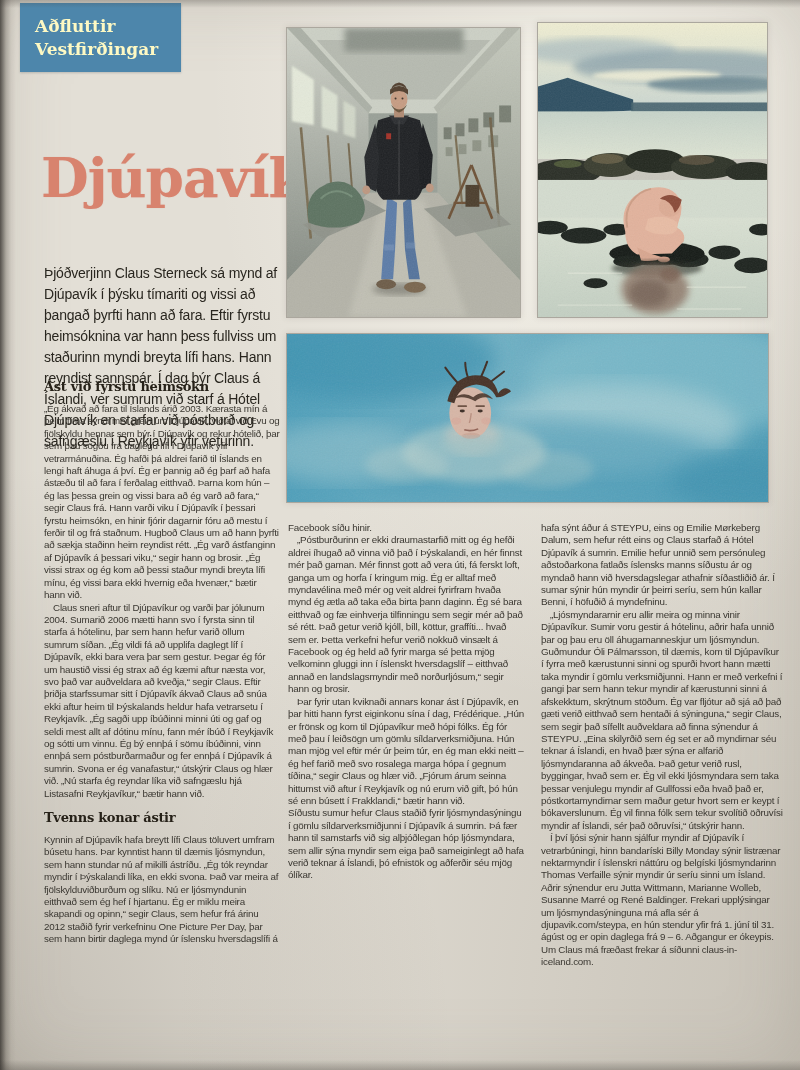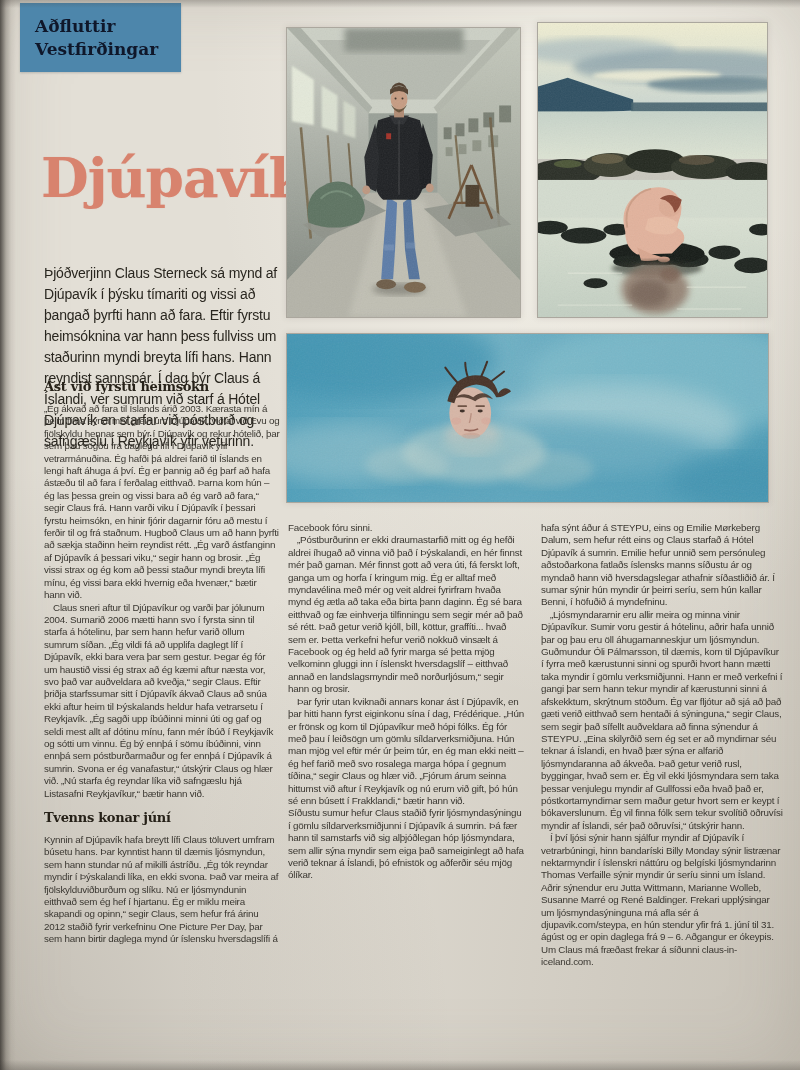--- a/index.html
+++ b/index.html
@@ -15,21 +15,21 @@
   }
   .edge-left{position:absolute;left:0;top:0;bottom:0;width:16px;pointer-events:none;
     background:linear-gradient(90deg, rgba(40,37,33,.75) 0px, rgba(90,85,77,.35) 6px, rgba(140,134,124,.15) 11px, rgba(140,134,124,0) 16px);}
   .edge-top{position:absolute;left:0;top:0;right:0;height:8px;pointer-events:none;
     background:linear-gradient(180deg, rgba(70,66,60,.30), rgba(70,66,60,0));}
   .edge-bottom{position:absolute;left:0;bottom:0;right:0;height:10px;pointer-events:none;
     background:linear-gradient(0deg, rgba(60,56,50,.30), rgba(60,56,50,0));}
 
   .kicker{
     position:absolute;left:20px;top:3px;width:161px;height:69px;box-sizing:border-box;
-    background:#4d86ab;color:#0f172a;padding:12px 0 0 15px;
+    background:#4d86ab;color:#fef9c3;padding:12px 0 0 15px;
     font-family:"DejaVu Serif","Liberation Serif",serif;font-weight:bold;
     font-size:17px;line-height:23px;letter-spacing:0;
     box-shadow:0 1px 2px rgba(60,70,80,.25);
   }
   .headline{
     position:absolute;left:41px;top:143px;margin:0;
     font-family:"DejaVu Serif","Liberation Serif",serif;font-weight:bold;
     color:#d8836e;font-size:55px;line-height:70px;letter-spacing:-1px;
     text-shadow:0 0 1px rgba(216,131,110,.4);
   }
@@ -320,26 +320,26 @@
       </g>
       <ellipse cx="186" cy="114" rx="36" ry="9" fill="#9fc3c6" opacity=".65" filter="url(#s-b1)"></ellipse>
       <rect width="483" height="170" filter="url(#s-g)" opacity=".09"></rect>
     </svg>
   </figure>
 
   <div class="col col1">
     <h2 class="subhead">Ást við fyrstu heimsókn</h2>
     <p>„Ég ákvað að fara til Íslands árið 2003. Kærasta mín á þeim tíma sýndi mér grein um Djúpavík, viðtal við Evu og fjölskyldu hennar sem býr í Djúpavík og rekur hótelið, þar sem þau sögðu frá daglegu lífi í Djúpavík yfir vetrarmánuðina. Ég hafði þá aldrei farið til Íslands en lengi haft áhuga á því. Ég er þannig að ég þarf að hafa ástæðu til að fara í ferðalag eitthvað. Þarna kom hún – ég las þessa grein og vissi bara að ég varð að fara,“ segir Claus frá. Hann varði viku í Djúpavík í þessari fyrstu heimsókn, en hinir fjórir dagarnir fóru að mestu í ferðir til og frá staðnum. Hugboð Claus um að hann þyrfti að sækja staðinn heim reyndist rétt. „Ég varð ástfanginn af Djúpavík á þessari viku,“ segir hann og brosir. „Ég vissi strax og ég kom að þessi staður myndi breyta lífi mínu, ég vissi bara ekki hvernig eða hvenær,“ bætir hann við.</p>
     <p class="indent">Claus sneri aftur til Djúpavíkur og varði þar jólunum 2004. Sumarið 2006 mætti hann svo í fyrsta sinn til starfa á hótelinu, þar sem hann hefur varið öllum sumrum síðan. „Ég vildi fá að upplifa daglegt líf í Djúpavík, ekki bara vera þar sem gestur. Þegar ég fór um haustið vissi ég strax að ég kæmi aftur næsta vor, svo það var auðveldara að kveðja,“ segir Claus. Eftir þriðja starfssumar sitt í Djúpavík ákvað Claus að snúa ekki aftur heim til Þýskalands heldur hafa vetrarsetu í Reykjavík. „Ég sagði upp íbúðinni minni úti og gaf og seldi mest allt af dótinu mínu, fann mér íbúð í Reykjavík og sótti um vinnu. Ég bý ennþá í sömu íbúðinni, vinn ennþá sem póstburðarmaður og fer ennþá í Djúpavík á sumrin. Svona er ég vanafastur,“ útskýrir Claus og hlær við. „Nú starfa ég reyndar líka við safngæslu hjá Listasafni Reykjavíkur,“ bætir hann við.</p>
-    <h2 class="subhead">Tvenns konar júní</h2>
+    <h2 class="subhead">Tvenns konar ástir</h2>
     <p>Kynnin af Djúpavík hafa breytt lífi Claus töluvert umfram búsetu hans. Þar kynntist hann til dæmis ljósmyndun, sem hann stundar nú af mikilli ástríðu. „Ég tók reyndar myndir í Þýskalandi líka, en ekki svona. Það var meira af fjölskylduviðburðum og slíku. Nú er ljósmyndunin eitthvað sem ég hef í hjartanu. Ég er miklu meira skapandi og opinn,“ segir Claus, sem hefur frá árinu 2012 staðið fyrir verkefninu One Picture Per Day, þar sem hann birtir daglega mynd úr íslensku hversdagslífi á</p>
   </div>
 
   <div class="col col2">
-    <p>Facebook fóru sinni.</p>
+    <p>Facebook síðu hinir.</p>
     <p class="indent">„Póstburðurinn er ekki draumastarfið mitt og ég hefði aldrei íhugað að vinna við það í Þýskalandi, en hér finnst mér það gaman. Mér finnst gott að vera úti, fá ferskt loft, ganga um og horfa í kringum mig. Ég er alltaf með myndavélina með mér og veit aldrei fyrirfram hvaða mynd ég ætla að taka eða birta þann daginn. Ég sé bara eitthvað og fæ einhverja tilfinningu sem segir mér að það sé rétt. Það getur verið kjóll, bíll, köttur, graffíti... hvað sem er. Þetta verkefni hefur verið nokkuð vinsælt á Facebook og ég held að fyrir marga sé þetta mjög velkominn gluggi inn í íslenskt hversdagslíf – eitthvað annað en landslagsmyndir með norðurljósum,“ segir hann og brosir.</p>
     <p class="indent">Þar fyrir utan kviknaði annars konar ást í Djúpavík, en þar hitti hann fyrst eiginkonu sína í dag, Frédérique. „Hún er frönsk og kom til Djúpavíkur með hópi fólks. Ég fór með þau í leiðsögn um gömlu síldarverksmiðjuna. Hún man mjög vel eftir mér úr þeim túr, en ég man ekki neitt – ég hef farið með svo rosalega marga hópa í gegnum tíðina,“ segir Claus og hlær við. „Fjórum árum seinna hittumst við aftur í Reykjavík og nú erum við gift, þó hún sé enn búsett í Frakklandi,“ bætir hann við.</p>
     <p>Síðustu sumur hefur Claus staðið fyrir ljósmyndasýningu í gömlu síldarverksmiðjunni í Djúpavík á sumrin. Þá fær hann til samstarfs við sig alþjóðlegan hóp ljósmyndara, sem allir sýna myndir sem eiga það sameiginlegt að hafa verið teknar á Íslandi, þó efnistök og aðferðir séu mjög ólíkar.</p>
   </div>
 
   <div class="col col3">
     <p>hafa sýnt áður á STEYPU, eins og Emilie Mørkeberg Dalum, sem hefur rétt eins og Claus starfað á Hótel Djúpavík á sumrin. Emilie hefur unnið sem persónuleg aðstoðarkona fatlaðs íslensks manns síðustu ár og myndað hann við hversdagslegar athafnir síðastliðið ár. Í sumar sýnir hún myndir úr þeirri seríu, sem hún kallar Benni, í höfuðið á myndefninu.</p>
     <p class="indent">„Ljósmyndararnir eru allir meira og minna vinir Djúpavíkur. Sumir voru gestir á hótelinu, aðrir hafa unnið þar og þau eru öll áhugamanneskjur um ljósmyndun. Guðmundur Óli Pálmarsson, til dæmis, kom til Djúpavíkur í fyrra með kærustunni sinni og spurði hvort hann mætti taka myndir í gömlu verksmiðjunni. Hann er með verkefni í gangi þar sem hann tekur myndir af kærustunni sinni á afskekktum, skrýtnum stöðum. Ég var fljótur að sjá að það gæti verið eitthvað sem hentaði á sýninguna,“ segir Claus, sem segir það sífellt auðveldara að finna sýnendur á STEYPU. „Eina skilyrðið sem ég set er að myndirnar séu teknar á Íslandi, en hvað þær sýna er alfarið ljósmyndaranna að ákveða. Það getur verið rusl, byggingar, hvað sem er. Ég vil ekki ljósmyndara sem taka þessar venjulegu myndir af Gullfossi eða hvað það er, póstkortamyndirnar sem maður getur hvort sem er keypt í bókaverslunum. Ég vil finna fólk sem tekur svolítið öðruvísi myndir af Íslandi, sér það öðruvísi,“ útskýrir hann.</p>
     <p class="indent">Í því ljósi sýnir hann sjálfur myndir af Djúpavík í vetrarbúningi, hinn bandaríski Billy Monday sýnir listrænar nektarmyndir í íslenskri náttúru og belgíski ljósmyndarinn Thomas Verfaille sýnir myndir úr seríu sinni um Ísland. Aðrir sýnendur eru Jutta Wittmann, Marianne Wolleb, Susanne Marré og René Baldinger. Frekari upplýsingar um ljósmyndasýninguna má afla sér á djupavik.com/steypa, en hún stendur yfir frá 1. júní til 31. ágúst og er opin daglega frá 9 – 6. Aðgangur er ókeypis. Um Claus má fræðast frekar á síðunni claus-in-iceland.com.</p>
   </div>

